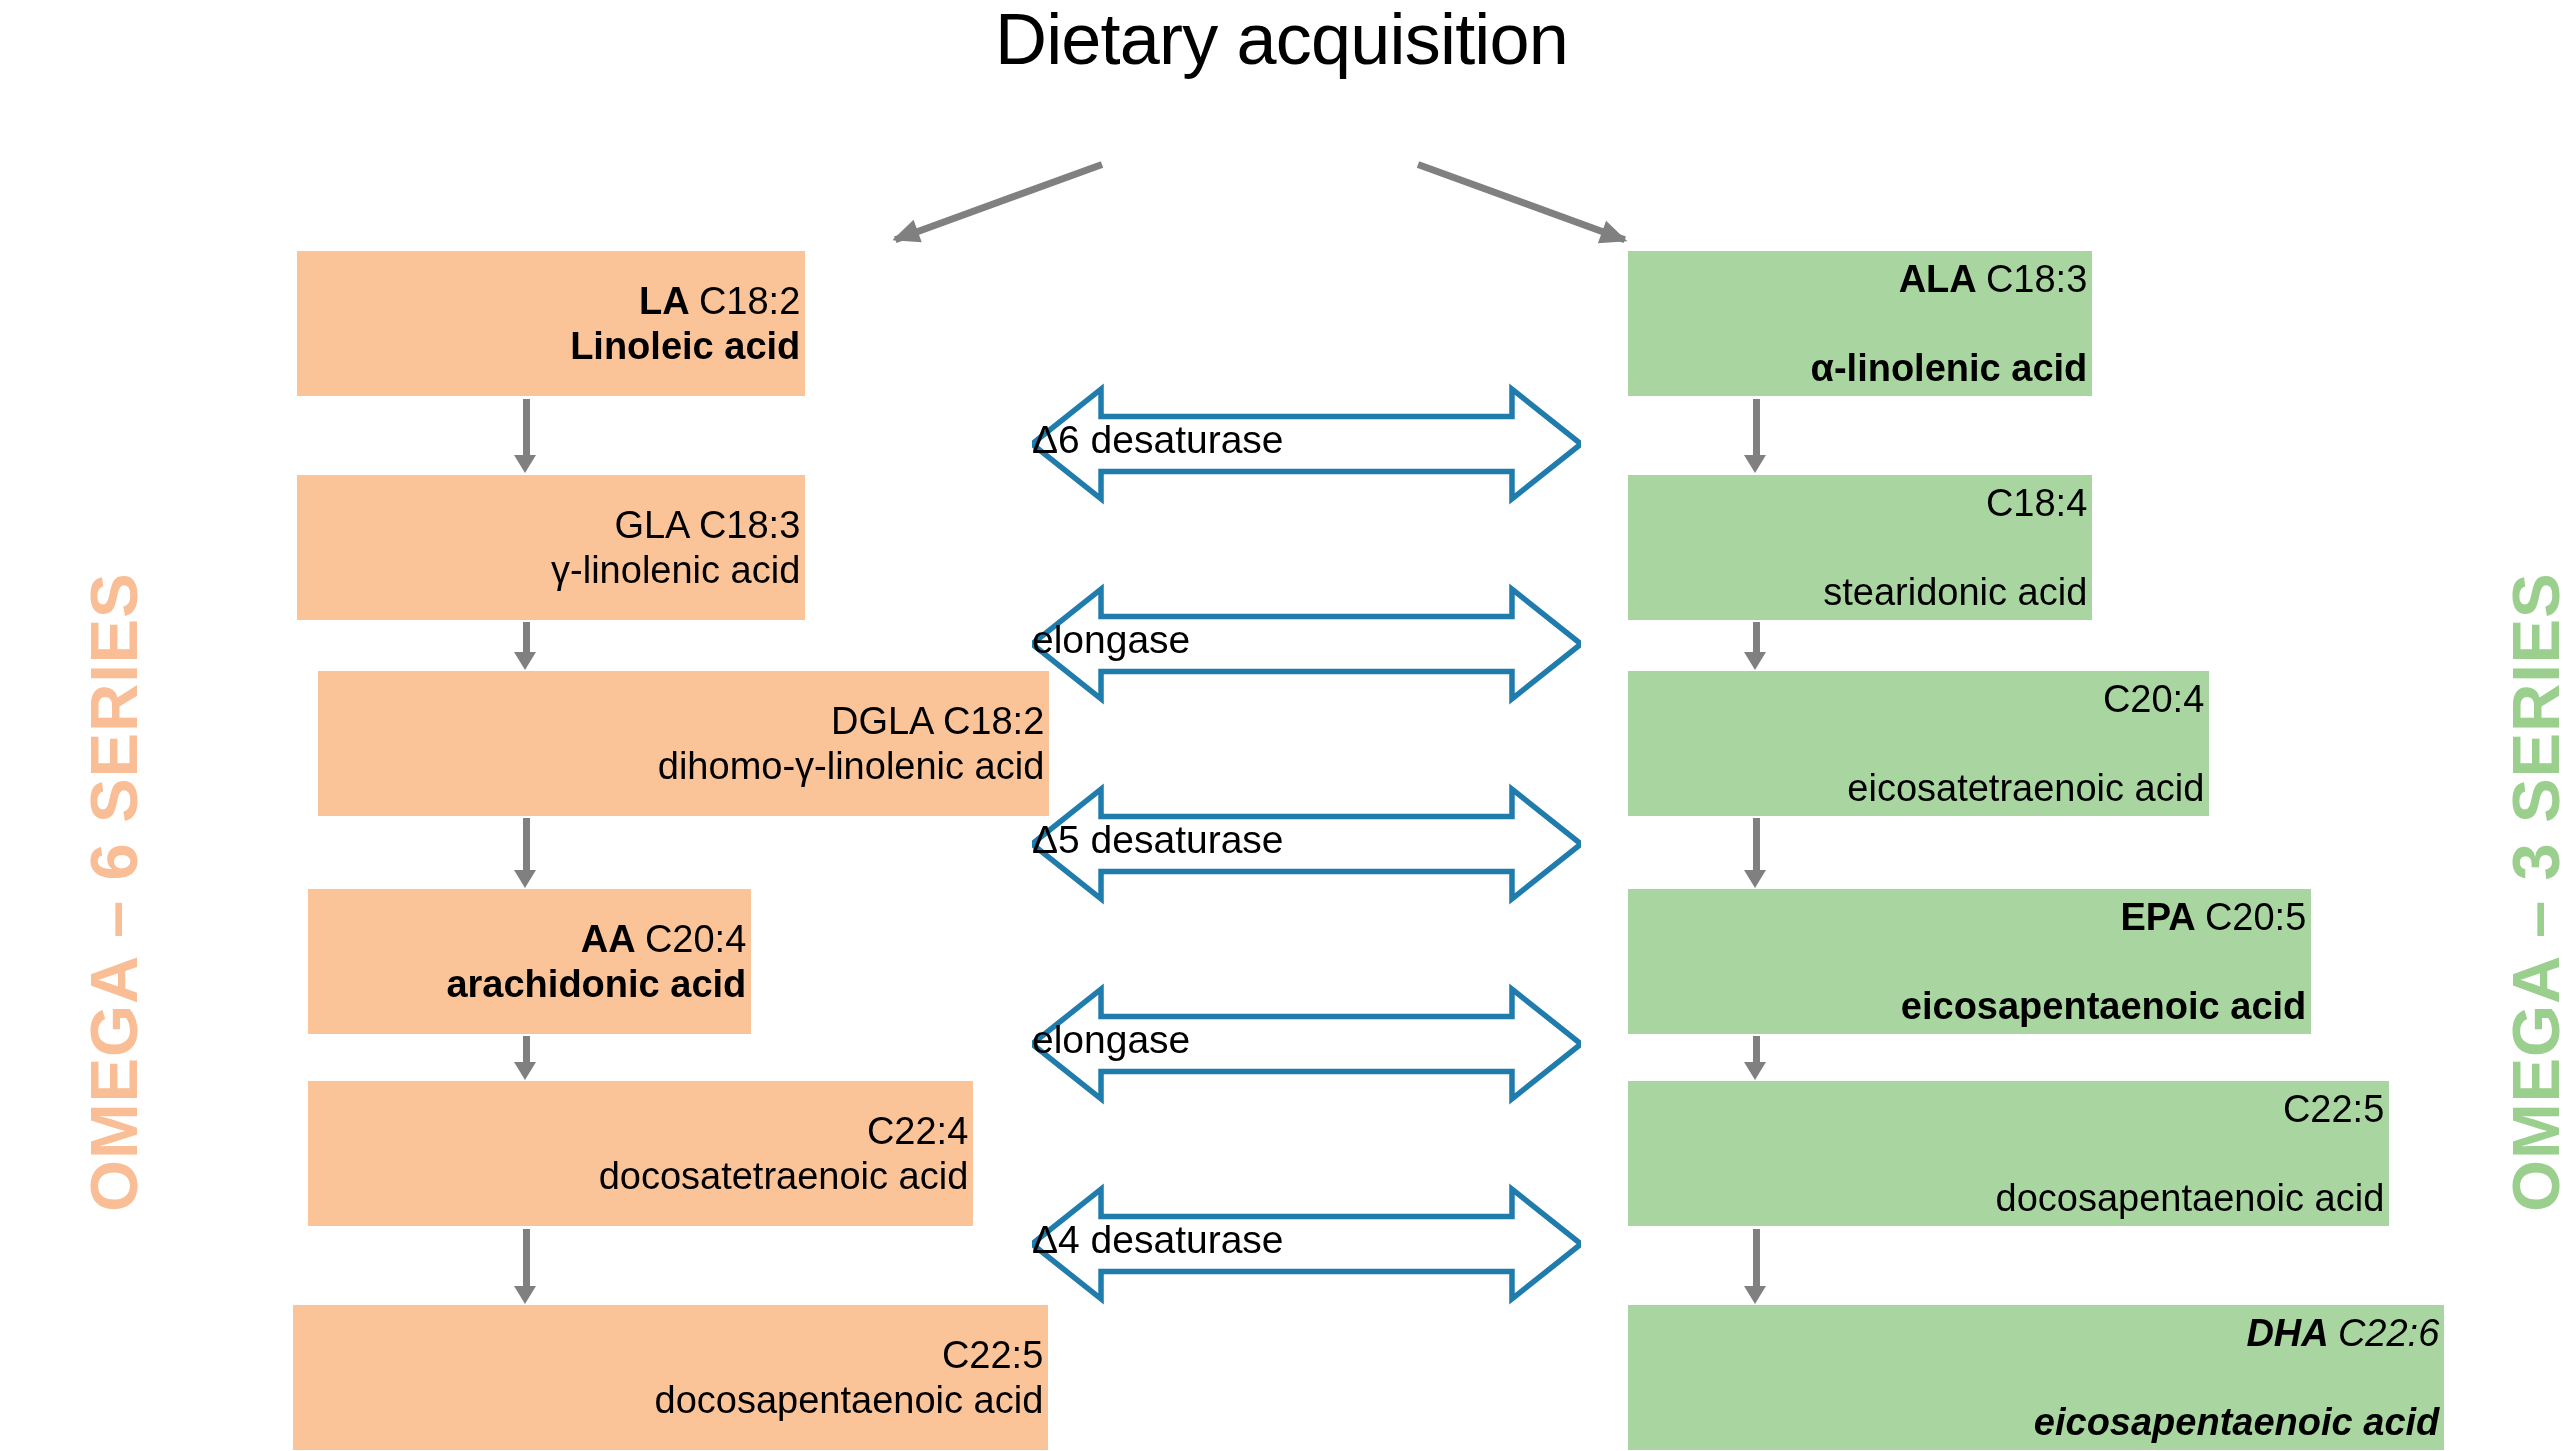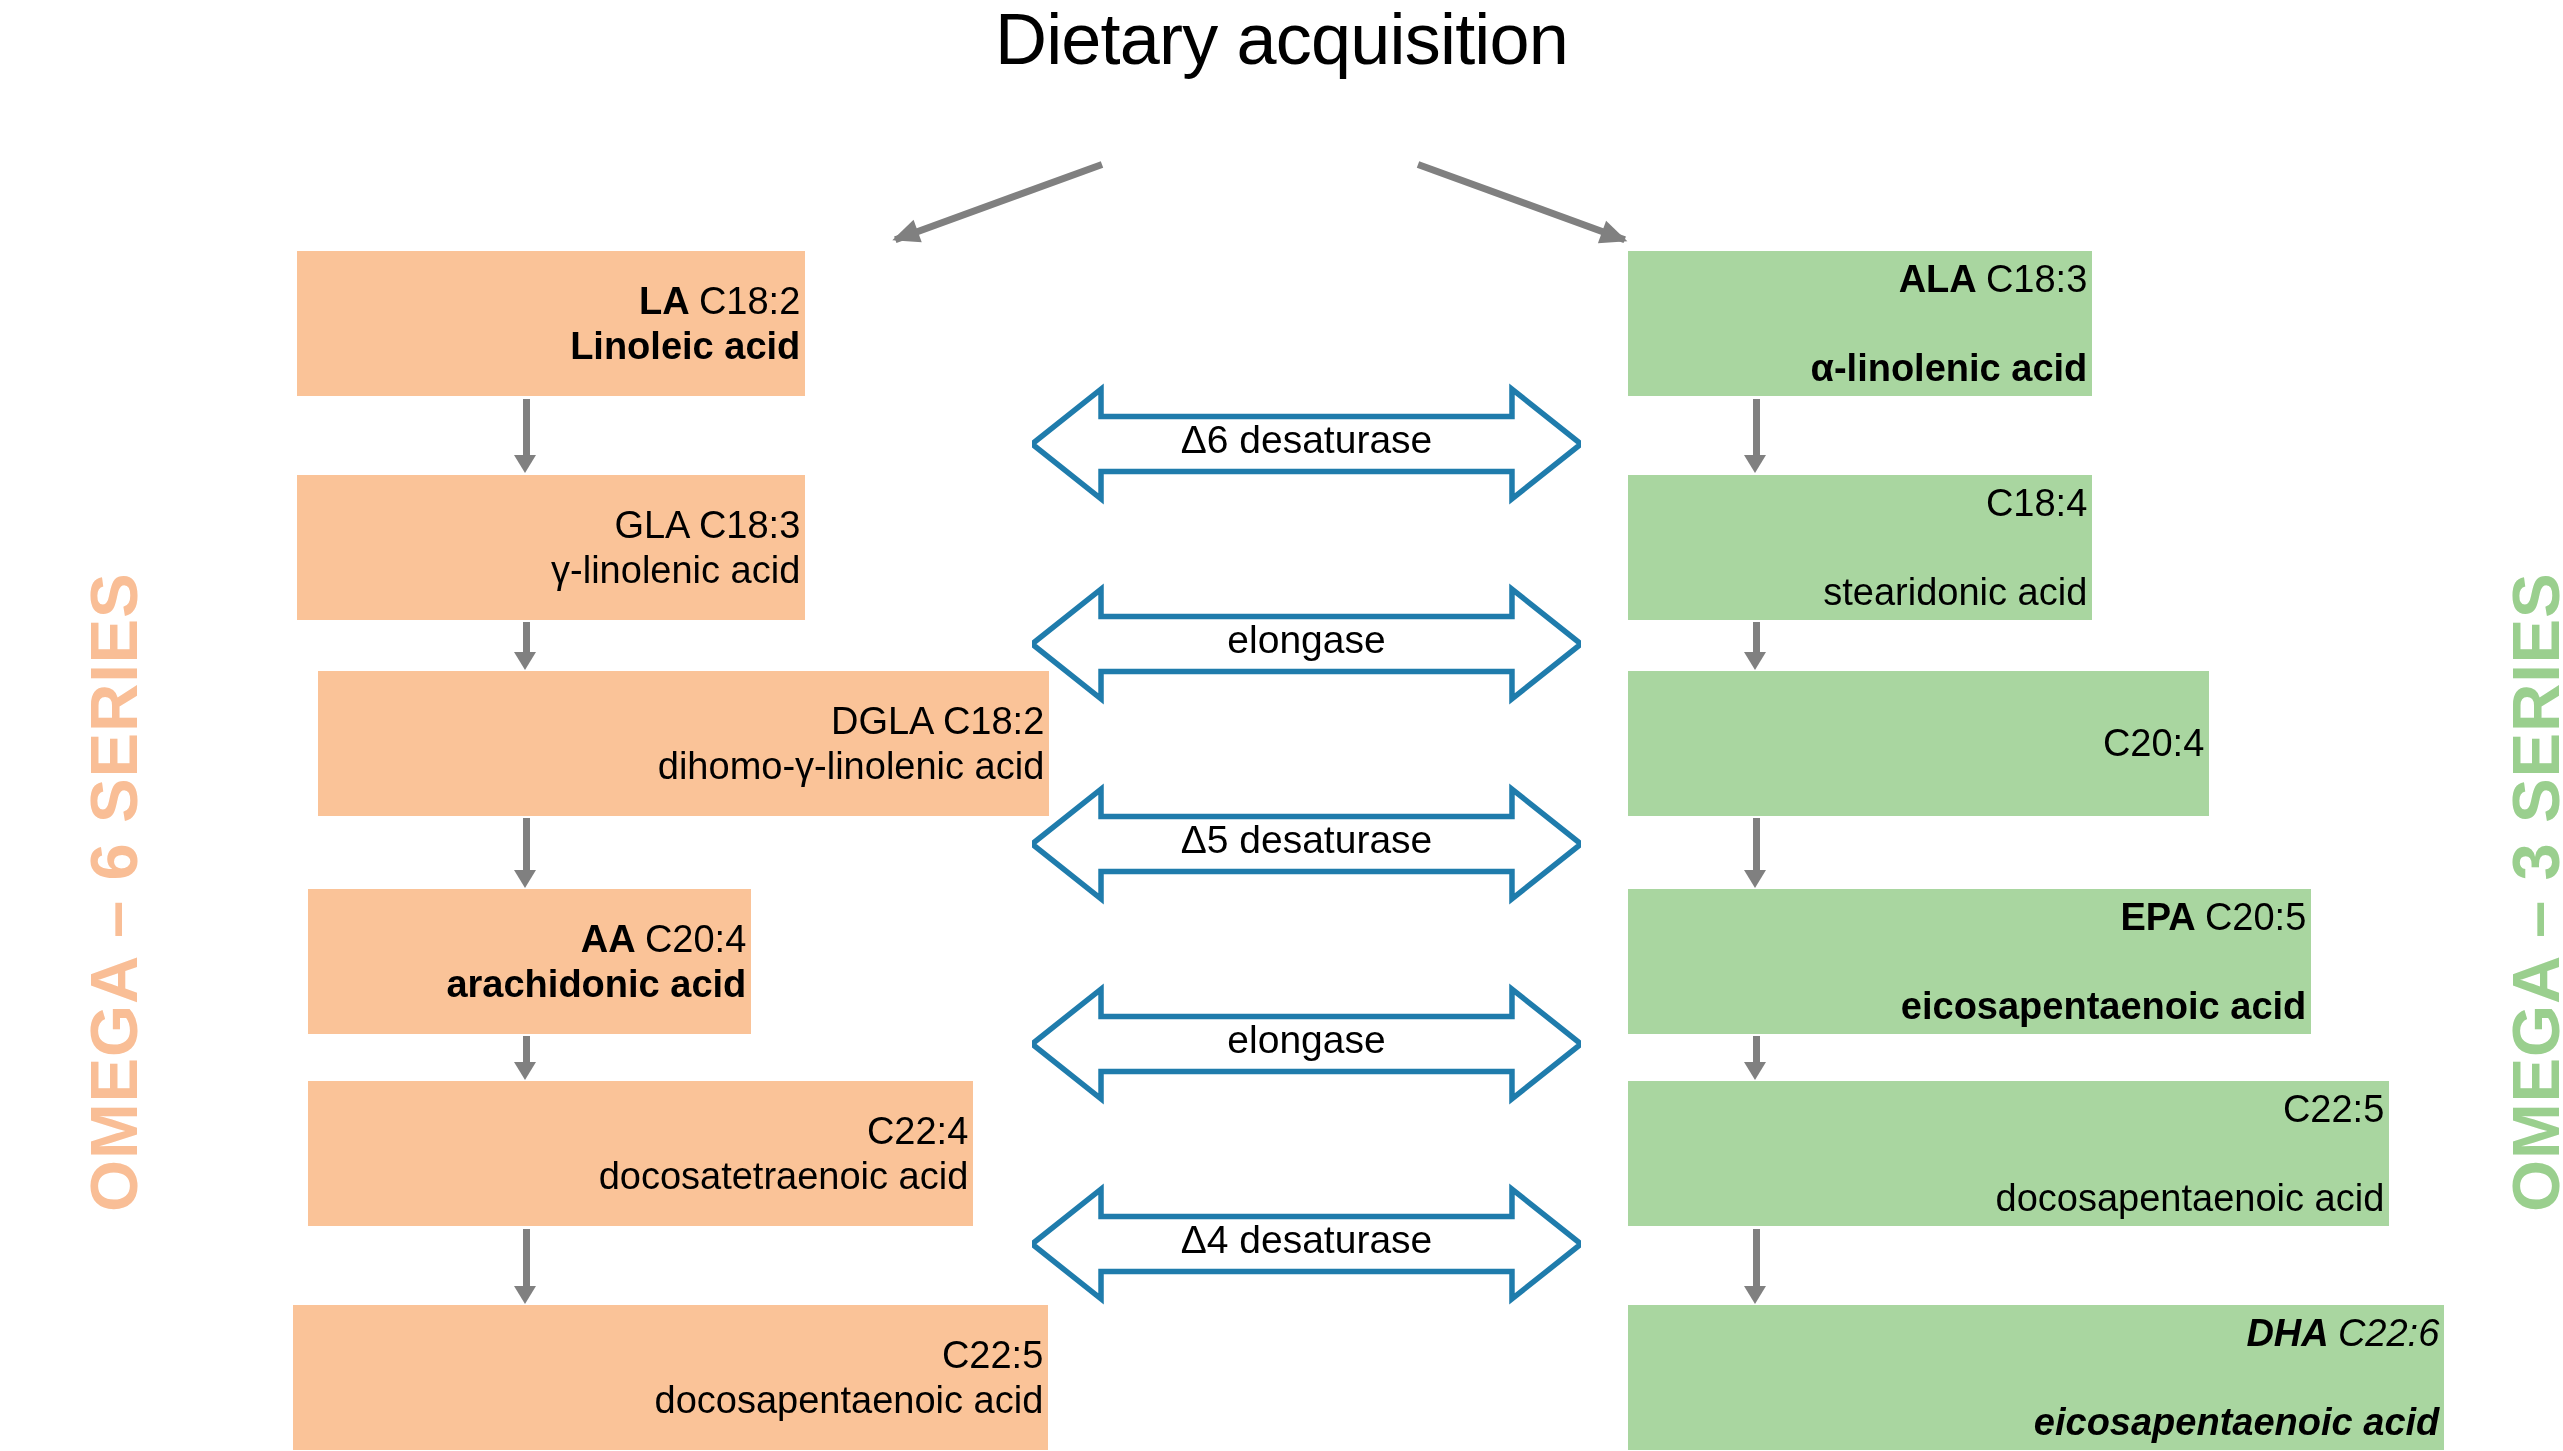--- a/index.html
+++ b/index.html
@@ -33,21 +33,21 @@
   
   .diag{position:absolute;transform-origin:0 50%;height:7px;background:#808080;}
   .diag::after{content:"";position:absolute;right:-3.1px;top:50%;
                transform:translateY(-50%);width:0;height:0;
                border-top:12.6px solid transparent;border-bottom:12.6px solid transparent;
                border-left:27px solid #808080;}
 
   
   .enz{position:absolute;}
   .enz svg{display:block;}
-  .enz .lab{position:absolute;left:0;width:100%;text-align:center;
+  .enz .lab{position:absolute;left:0;width:100%;
             font-size:39px;color:#000;white-space:nowrap;}
 
   
   .series{position:absolute;font-size:67px;font-weight:700;letter-spacing:0.8px;
           white-space:nowrap;transform-origin:0 0;}
   .series.left{color:#F9BE96;}
   .series.right{color:#9ACF8E;}
 </style>
 </head>
 <body>
@@ -119,20 +119,21 @@
     <span class="l2">α-linolenic acid</span>
   </div>
 
   <div class="node g" style="left:1628px;top:475px;width:464px;height:145px;">
     <span class="l1"><span class="code">C18:4</span></span>
     <span class="l2">stearidonic acid</span>
   </div>
 
   <div class="node g" style="left:1628px;top:671px;width:581px;height:145px;">
     <span class="l1"><span class="code">C20:4</span></span>
+    <span class="l2">eicosatetraenoic acid</span>
   </div>
 
   <div class="node g bold" style="left:1628px;top:889px;width:683px;height:145px;">
     <span class="l1"><span>EPA</span> <span class="code">C20:5</span></span>
     <span class="l2">eicosapentaenoic acid</span>
   </div>
 
   <div class="node g" style="left:1628px;top:1081px;width:761px;height:145px;">
     <span class="l1"><span class="code">C22:5</span></span>
     <span class="l2">docosapentaenoic acid</span>

